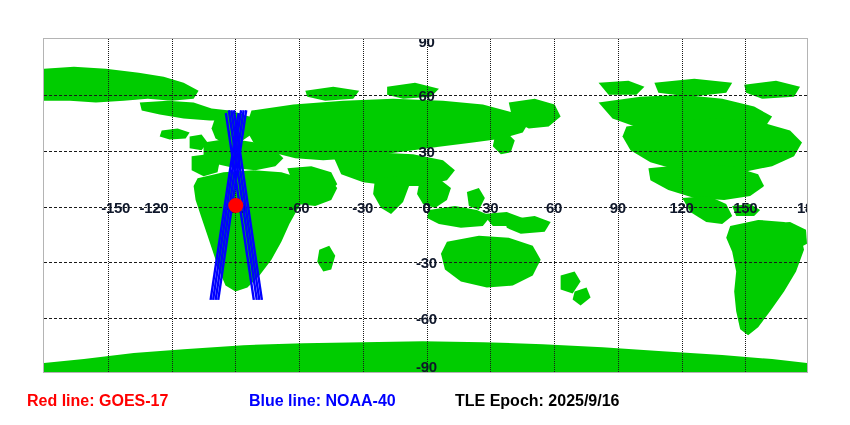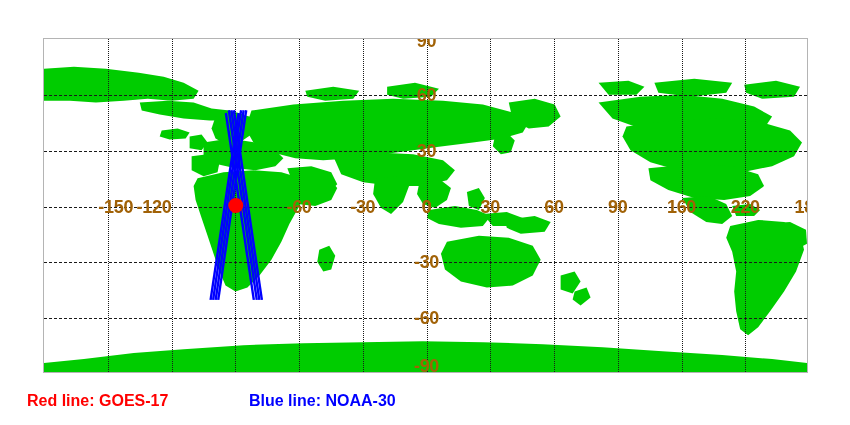--- a/index.html
+++ b/index.html
@@ -52,23 +52,23 @@
     position: absolute;
     inset: 0;
     pointer-events: none;
   }
   #land-layer svg { display: block; width: 100%; height: 100%; }
 
   
   .tick-label {
     position: absolute;
     font-family: "Liberation Sans", sans-serif;
-    font-size: 18px;
+    font-size: 15px;
     font-weight: bold;
-    color: #a16207;
+    color: #0f172a;
     white-space: nowrap;
     transform: translate(-50%, -50%);
     pointer-events: none;
     letter-spacing: -0.3px;
   }
 
   
   #track-layer {
     position: absolute;
     inset: 0;
@@ -188,22 +188,22 @@
       <div class="grid-h" style="top: 223.333px;"></div>
       <div class="grid-h" style="top: 279.167px;"></div>
     </div>
 
   <div id="label-layer">
       <span class="tick-label" style="left: 318.75px; top: 167.5px;">-30</span>
       <span class="tick-label" style="left: 382.5px; top: 167.5px;">0</span>
       <span class="tick-label" style="left: 446.25px; top: 167.5px;">30</span>
       <span class="tick-label" style="left: 510px; top: 167.5px;">60</span>
       <span class="tick-label" style="left: 573.75px; top: 167.5px;">90</span>
-      <span class="tick-label" style="left: 637.5px; top: 167.5px;">160</span>
-      <span class="tick-label" style="left: 701.25px; top: 167.5px;">220</span>
+      <span class="tick-label" style="left: 637.5px; top: 167.5px;">120</span>
+      <span class="tick-label" style="left: 701.25px; top: 167.5px;">150</span>
       <span class="tick-label" style="left: 765px; top: 167.5px;">180</span>
       <span class="tick-label" style="left: 63.75px; top: 167.5px; margin-left: 8px;">-150</span>
       <span class="tick-label" style="left: 110px; top: 167.5px;">-120</span>
       <span class="tick-label" style="left: 191.25px; top: 167.5px;">-90</span>
       <span class="tick-label" style="left: 255px; top: 167.5px;">-60</span>
       <span class="tick-label" style="left: 382.5px; top: 2px;">90</span>
       <span class="tick-label" style="left: 382.5px; top: 55.8333px;">60</span>
       <span class="tick-label" style="left: 382.5px; top: 111.667px;">30</span>
       <span class="tick-label" style="left: 382.5px; top: 167.5px;">0</span>
       <span class="tick-label" style="left: 382.5px; top: 223.333px;">-30</span>
@@ -226,14 +226,15 @@
       <g id="goes-marker">
           <circle cx="192.3125" cy="167.5" r="7.5" fill="#ff0000"></circle>
         </g>
     </svg>
   </div>
 
 </div>
 
 <div id="legend">
   <span class="legend-entry" id="legend-red">Red line: GOES-17</span>
-  <span class="legend-entry" id="legend-blue">Blue line: NOAA-30</span>
+  <span class="legend-entry" id="legend-blue">Blue line: NOAA-40</span>
+  <span class="legend-entry" id="legend-epoch">TLE Epoch: 2025/9/16</span>
 </div>
 
 </body></html>

